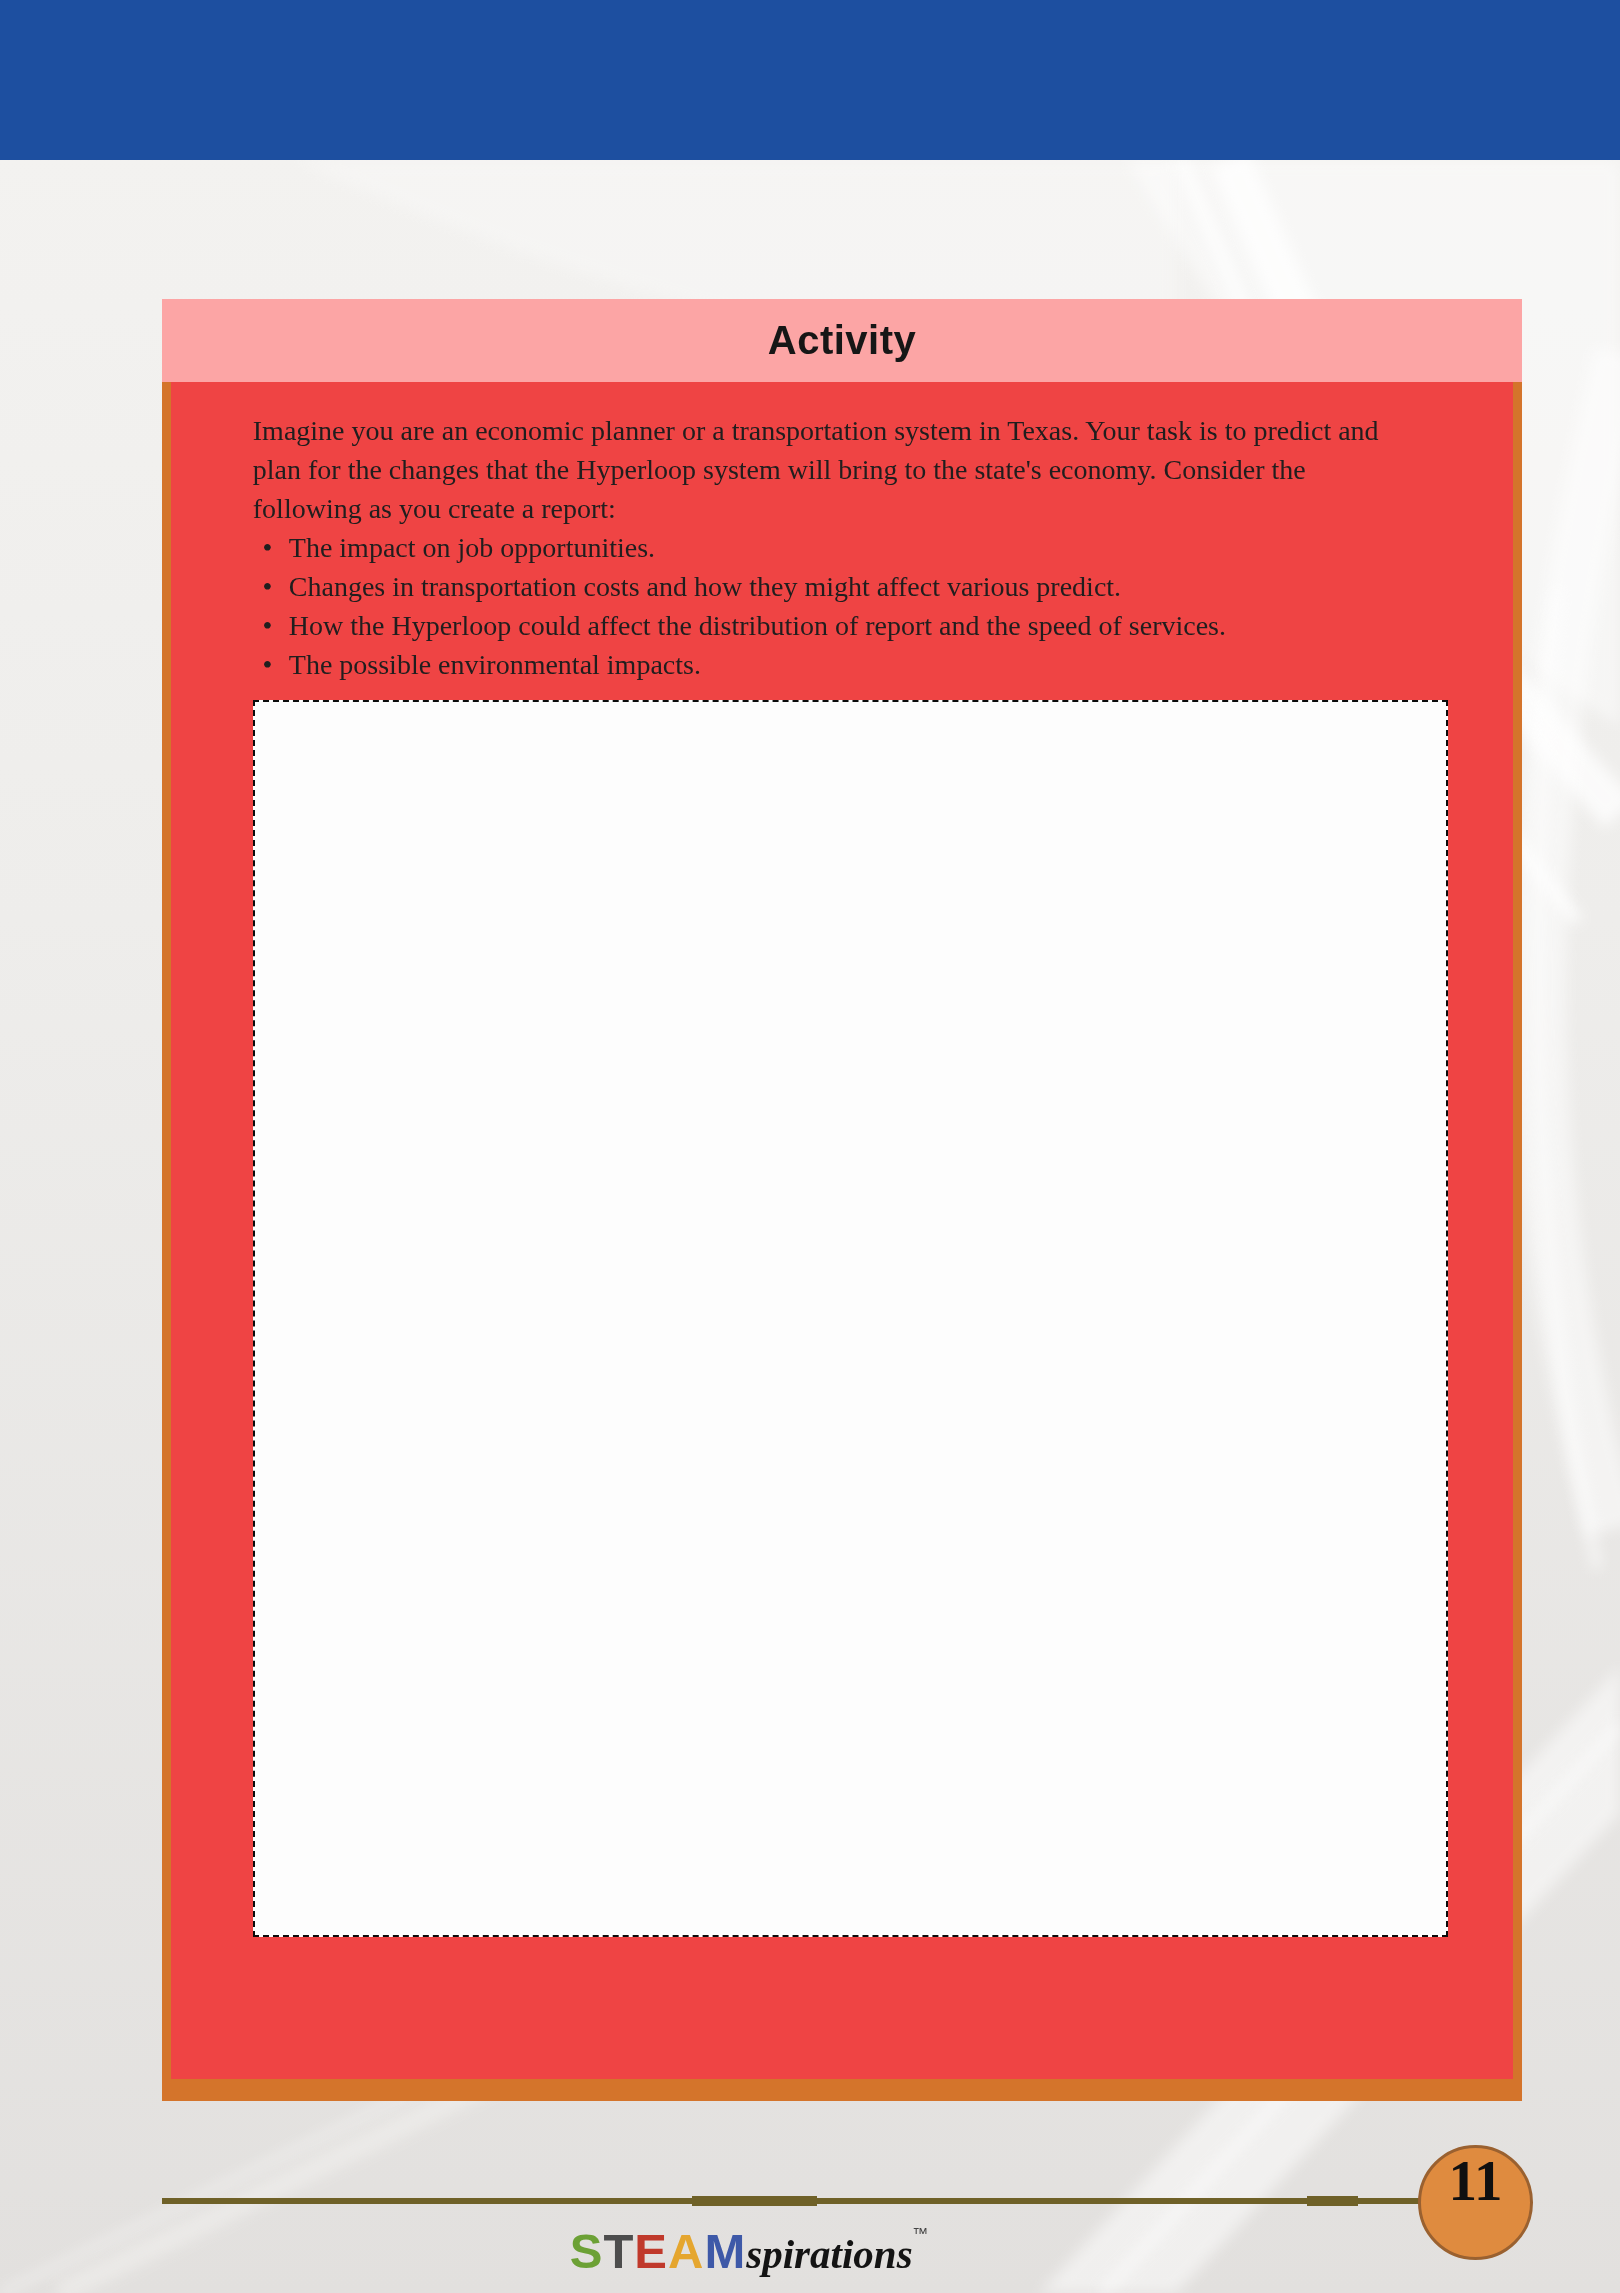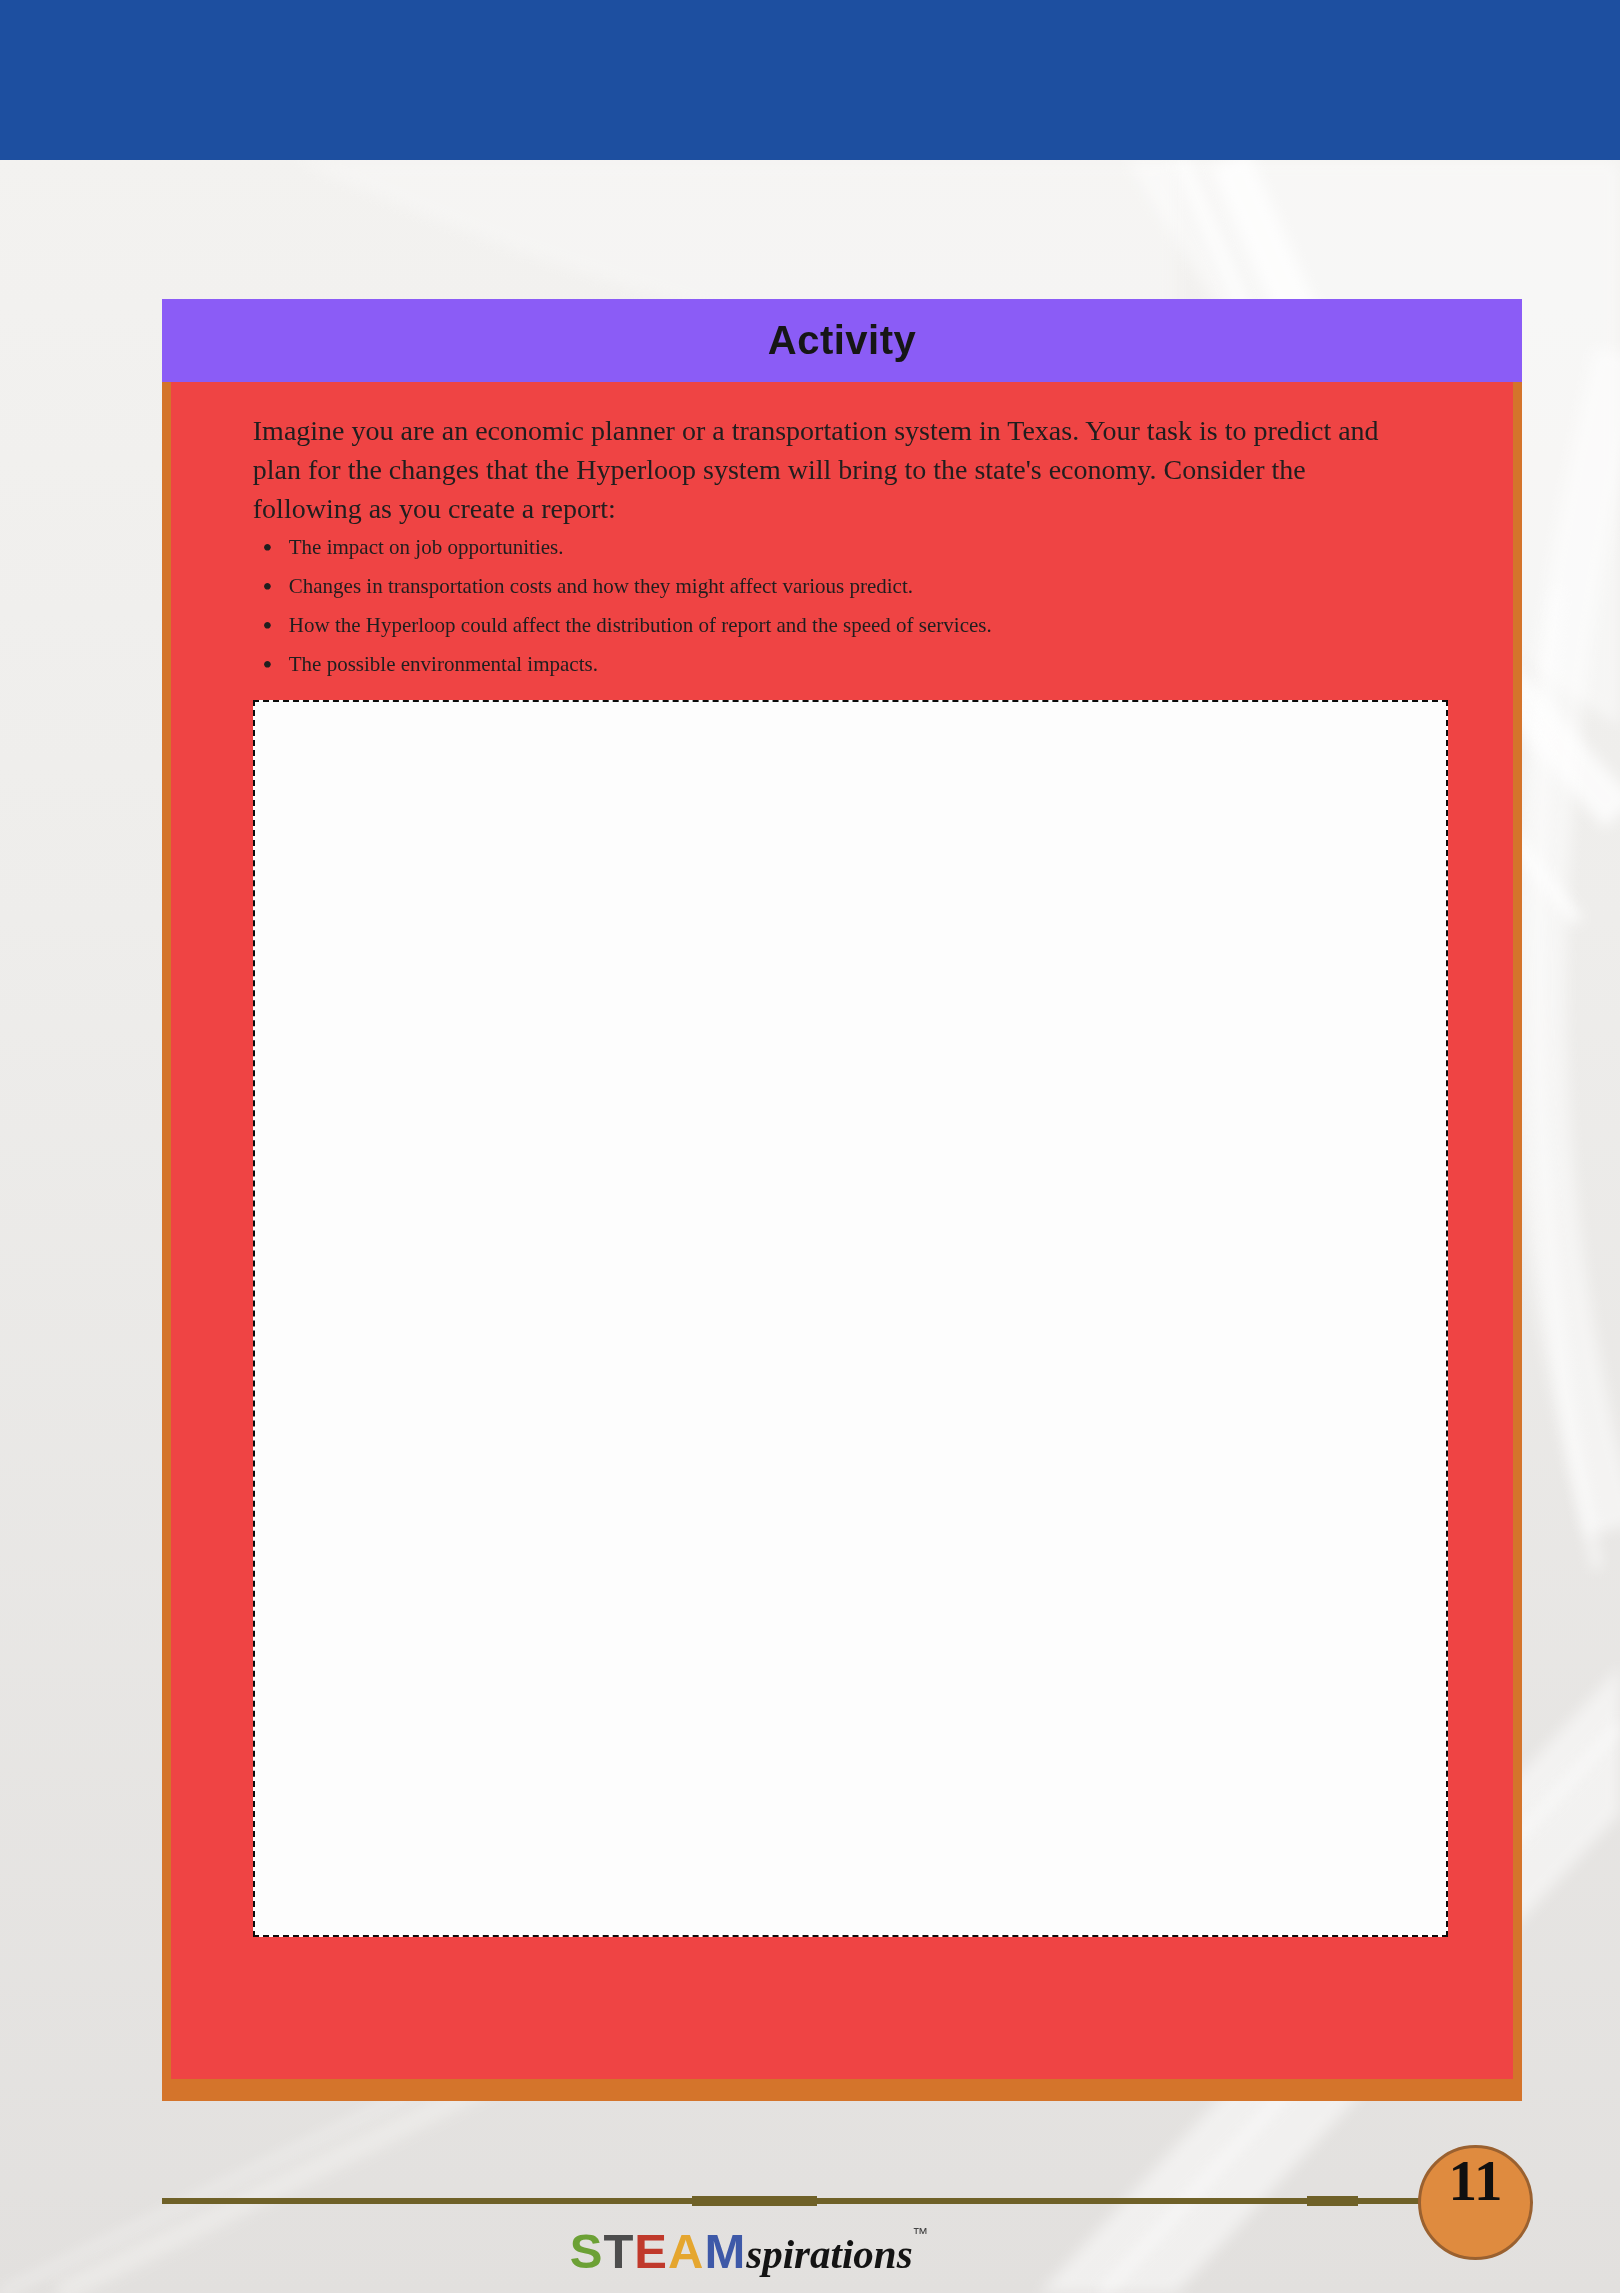--- a/index.html
+++ b/index.html
@@ -34,21 +34,21 @@
     position: absolute;
     left: 162px;
     top: 299px;
     width: 1360px;
     height: 1802px;
     background: #d4742b;
     padding: 0 8.8px 10.8px 8.8px;
   }
   .card-header {
     height: 83px;
-    background: #8b5cf6;
+    background: #fca5a5;
     margin: 0 -8.8px;
     display: flex;
     align-items: center;
     justify-content: center;
   }
   .card-title {
     font-size: 40px;
     font-weight: bold;
     color: #161616;
     letter-spacing: 0.5px;
@@ -66,21 +66,21 @@
     max-width: 1137px;
   }
   .bullet-list {
     list-style: none;
     margin-top: 0;
     max-width: 1137px;
   }
   .bullet-list li {
     position: relative;
     padding-left: 36px;
-    font-size: 21px;
+    font-size: 28px;
     line-height: 39px;
     color: #201e1e;
   }
   .bullet-list li::before {
     content: "\2022";
     position: absolute;
     left: 9.8px;
     top: 0;
     font-size: 28px;
     color: #201e1e;

